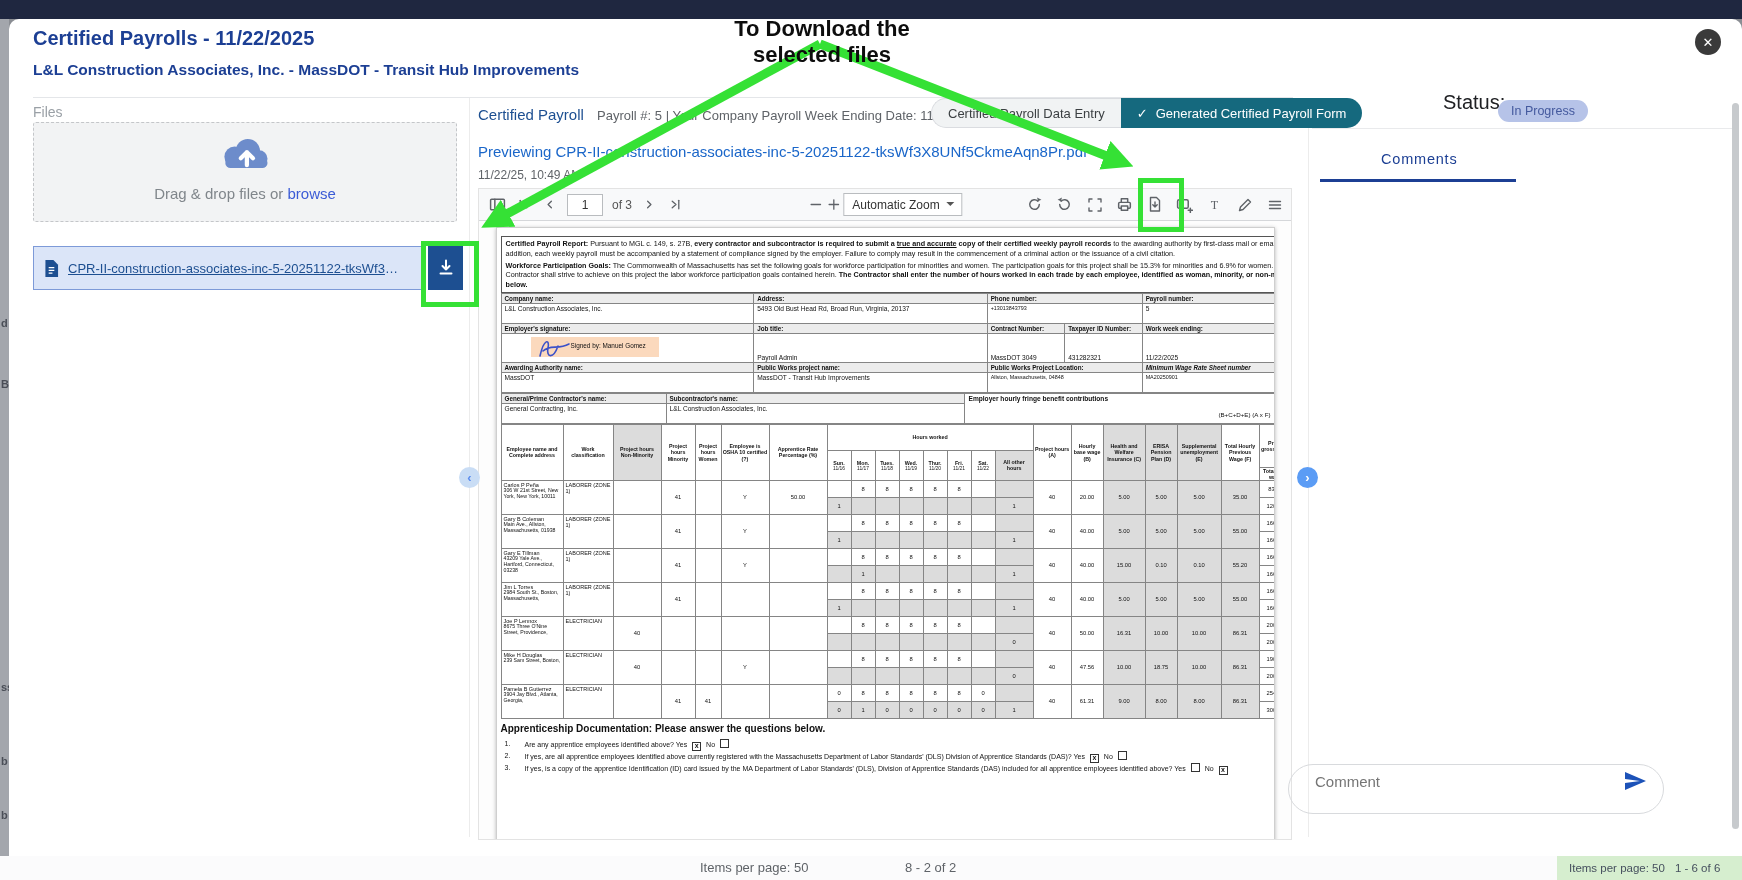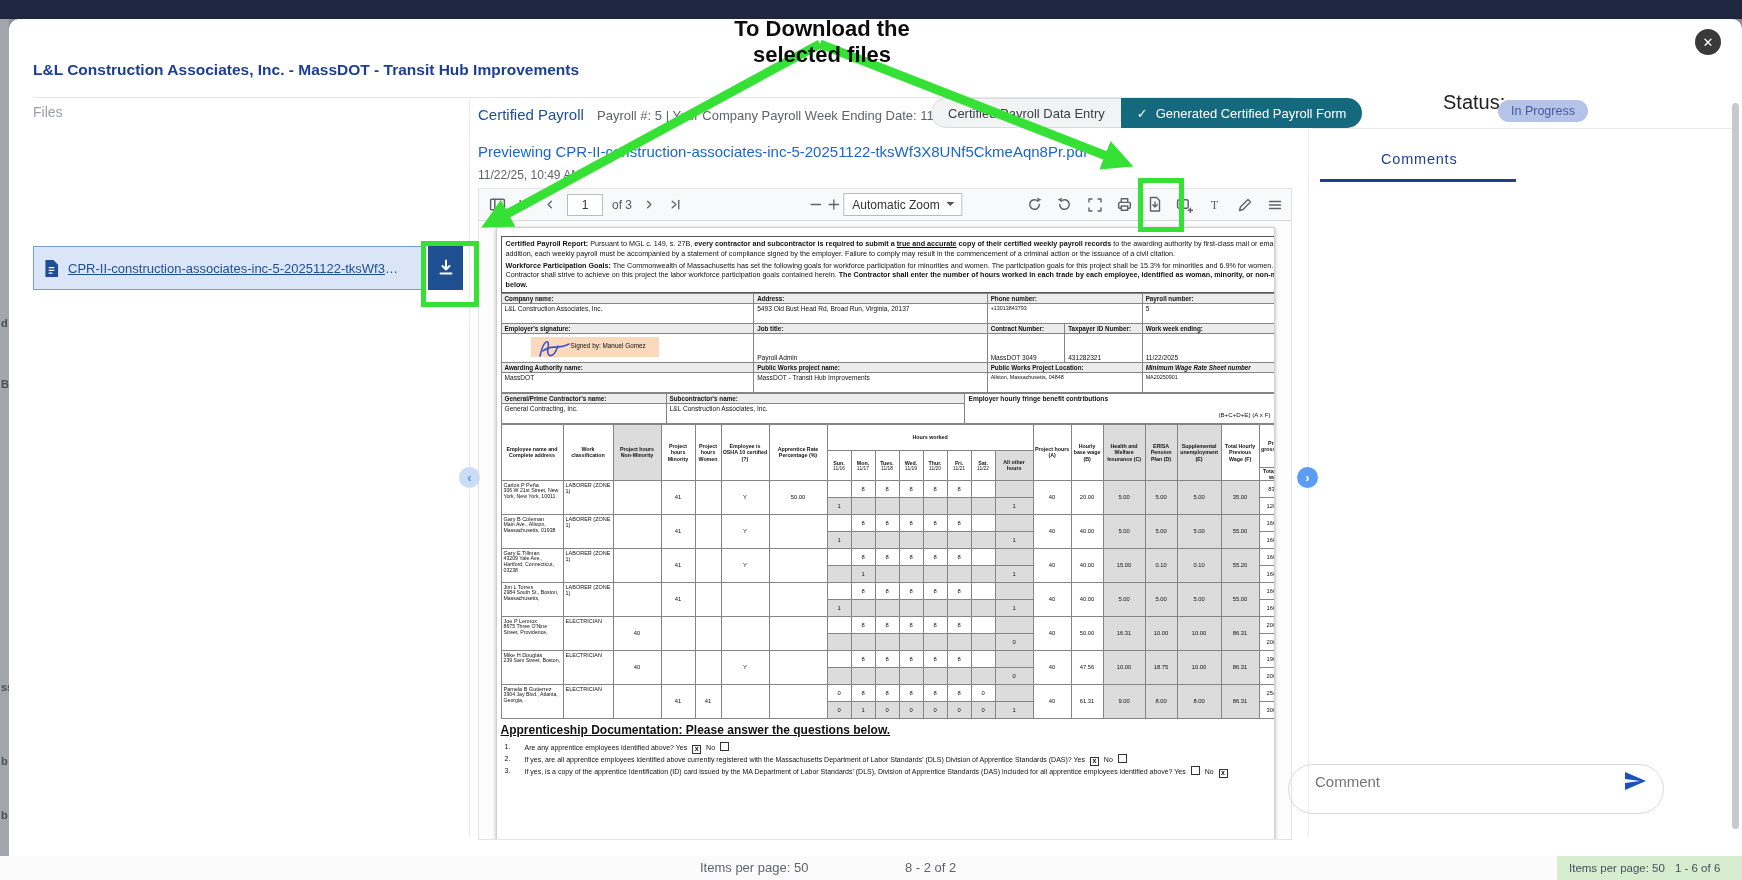--- a/index.html
+++ b/index.html
@@ -82,21 +82,21 @@
   .fringe{text-align:center;font-weight:bold;font-size:6.6px;vertical-align:top;}
   .fringe .formula{font-weight:normal;font-size:6.2px;text-align:right;margin-top:9px;}
   table.emp{border-collapse:collapse;table-layout:fixed;width:794px;font-size:5.8px;}
   table.emp td{border:1px solid #858585;text-align:center;vertical-align:middle;padding:0 1px;overflow:hidden;line-height:1.15;}
   table.emp td.h{font-weight:bold;font-size:5.3px;}
   table.emp td.day .dt{font-weight:normal;font-size:4.9px;}
   .shade{background:#dcdcdc;}
   td.namec{text-align:left !important;font-size:5.5px;padding:1px 2px !important;vertical-align:top !important;}
   tr.er td{height:16px;}
   .app-sec{width:798px;font-size:7px;line-height:1.5;margin-top:1px;}
-  .app-title{font-weight:bold;font-size:12px;margin:2px 0 3px;text-decoration:underline;}
+  .app-title{font-weight:bold;font-size:10px;margin:2px 0 3px;}
   .q{display:flex;gap:6px;align-items:flex-start;}
   .q .num{width:14px;flex:none;padding-left:4px;}
   .cb{display:inline-block;width:7px;height:7px;border:1px solid #333;margin:0 3px;vertical-align:-1px;
     font-size:7px;line-height:6px;text-align:center;font-weight:bold;}
   .pfoot{font-size:7.5px;margin-top:6px;padding-left:2px;}
   
   .navc{position:absolute;width:21px;height:21px;border-radius:50%;display:flex;align-items:center;
     justify-content:center;font-size:13px;font-weight:bold;cursor:pointer;}
   .nav-left{left:450px;top:448px;background:#c9ddf5;color:#5b8def;}
   .nav-right{left:1288px;top:448px;background:#5b9cf5;color:#fff;}
@@ -135,27 +135,40 @@
     </div>
   <div class="bg-bottom">
     <span class="foot-l">Items per page: 50</span>
     <span class="foot-l2">8 - 2 of 2</span>
     <div class="foot-green">
       <span>Items per page: 50</span><b>1 - 6 of 6</b>
     </div>
   </div>
 
   <div class="modal">
+    <div class="m-title">Certified Payrolls - 11/22/2025</div>
     <div class="m-sub">L&amp;L Construction Associates, Inc. - MassDOT - Transit Hub Improvements</div>
     <div class="close-btn">✕</div>
     <div class="hdiv" style="left:24px;top:78px;width:1260px;"></div>
     <div class="vdiv" style="left:460px;top:79px;height:739px;"></div>
     <div class="vdiv" style="left:1299px;top:79px;height:739px;"></div>
 
     <div class="files-label">Files</div>
+    <div class="dropzone">
+      <svg width="60" height="38" viewBox="0 0 64 40">
+        <g fill="#6d8ccb">
+            <circle cx="21" cy="23" r="11"></circle>
+            <circle cx="35" cy="17" r="13"></circle>
+            <circle cx="47" cy="25" r="9"></circle>
+            <rect x="11" y="24" width="45" height="11" rx="5.5"></rect>
+          </g>
+        <path d="M34 32V18M34 18l-6.5 6.5M34 18l6.5 6.5" stroke="#fff" stroke-width="4.5" fill="none" stroke-linecap="round" stroke-linejoin="round"></path>
+      </svg>
+      <div class="dz-text"><span>Drag &amp; drop files or </span><a href="#">browse</a></div>
+    </div>
     <div class="file-row">
       <svg width="15" height="19" viewBox="0 0 16 20">
         <path d="M1.5 1h8.5L15 6v13H1.5z" fill="#1d4f91"></path>
         <path d="M5 9h6M5 12h6M5 15h4" stroke="#fff" stroke-width="1.3"></path>
       </svg>
       <span class="file-link">CPR-II-construction-associates-inc-5-20251122-tksWf3X...</span>
     </div>
     <div class="dl-btn">
       <svg width="16" height="18" viewBox="0 0 16 18">
         <path d="M8 1.5v9M8 10.5L4.5 7M8 10.5L11.5 7" stroke="#fff" stroke-width="2" fill="none" stroke-linecap="round" stroke-linejoin="round"></path>

